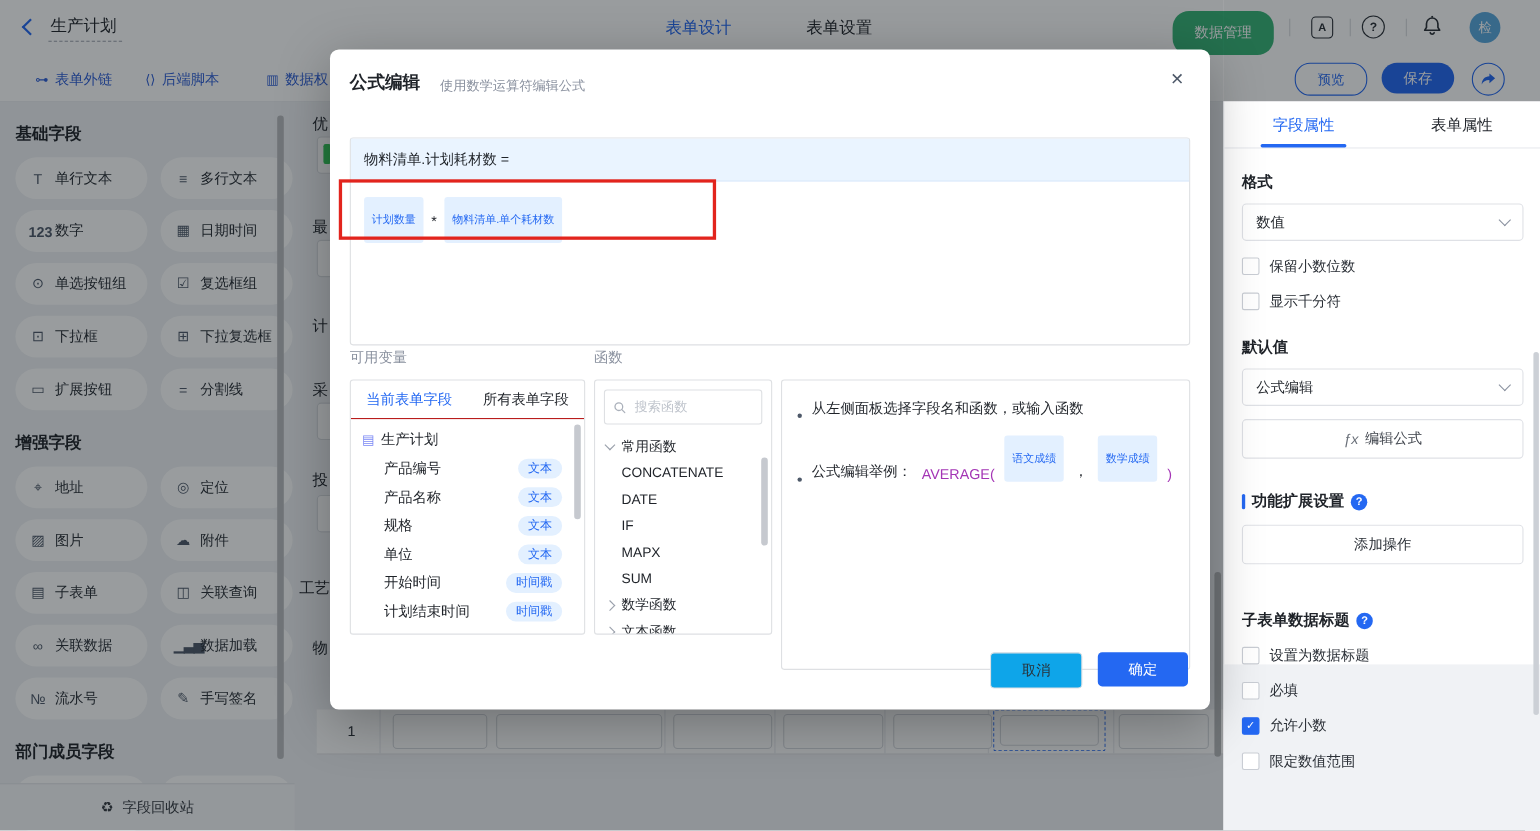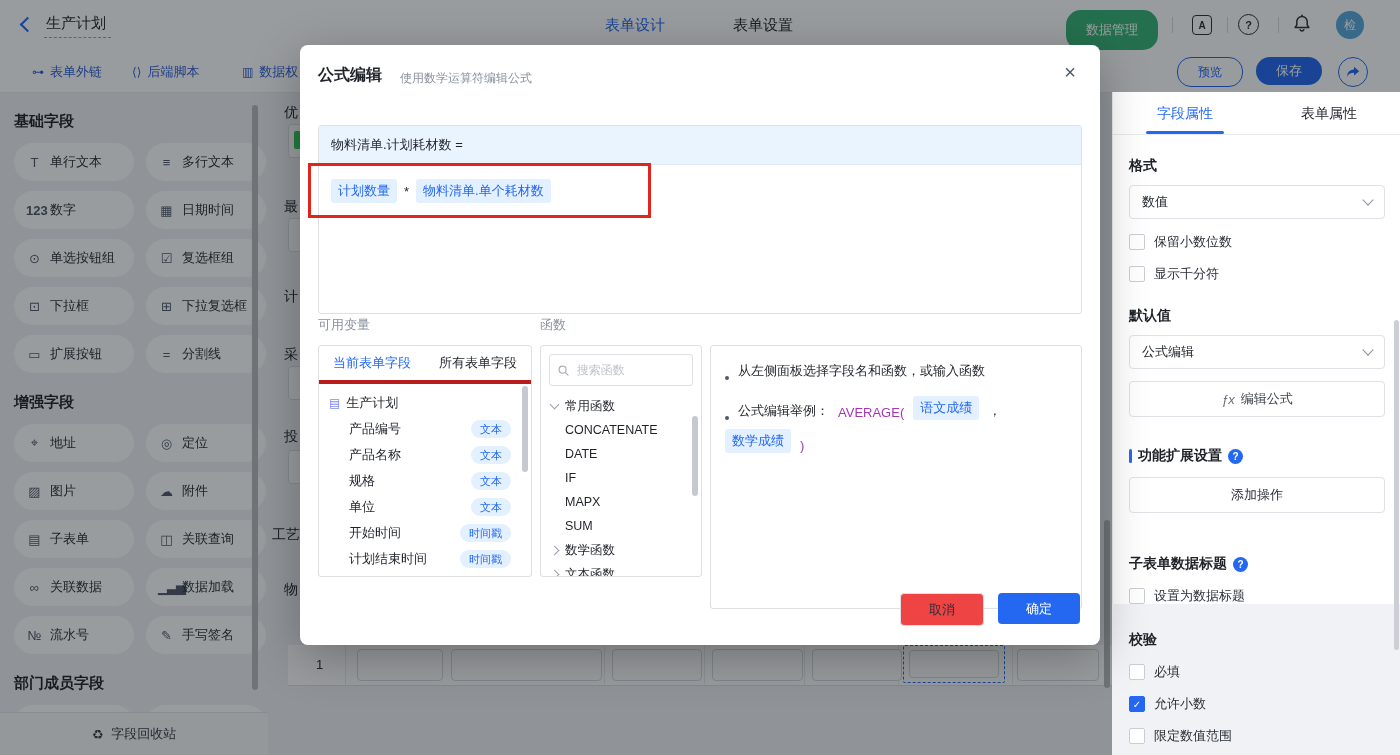--- a/index.html
+++ b/index.html
@@ -75,26 +75,26 @@
   .ovl{position:absolute;background:rgba(13,18,25,.42);z-index:20}
   
   .mdl{position:absolute;left:300px;top:45px;width:800px;height:600px;background:#fff;border-radius:8px;box-shadow:0 12px 48px rgba(0,0,0,.28);z-index:30}
   .m-title{position:absolute;left:18px;top:20px;font-size:16px;font-weight:bold}
   .m-sub{position:absolute;left:100px;top:25px;font-size:12px;color:#8a919f}
   .m-close{position:absolute;right:24px;top:16px;font-size:20px;color:#4e5969;cursor:pointer}
   .m-close::after{content:"×"}
   .fx-box{position:absolute;left:18px;top:80px;width:762px;height:187px;border:1px solid #dee0e3;border-radius:3px}
   .fx-head{height:38px;background:#eaf4ff;border-bottom:1px solid #dbe9fb;display:flex;align-items:center;padding:0 12px;font-size:13px;color:#1f2329}
   .fx-body{padding:14px 12px;display:flex;align-items:center}
-  .chip{background:#e3f0ff;color:#2468f2;font-size:13px;padding:3px 7px;border-radius:3px;cursor:pointer}
+  .chip{background:#e3f0ff;color:#2468f2;font-size:10px;padding:14px 7px;border-radius:3px;cursor:pointer}
   .op{margin:0 7px;font-size:13px;color:#1f2329}
   .red-rect{position:absolute;left:8px;top:118px;width:337px;height:49px;border:3px solid #e2241d;z-index:5;pointer-events:none}
   .plabel{position:absolute;top:271px;font-size:13px;color:#8a919f}
   .panelbox{position:absolute;top:300px;height:230px;border:1px solid #dee0e3;border-radius:3px;background:#fff;overflow:hidden}
-  .vp-tabs{height:34px;border-bottom:4px solid #b91c1c;display:flex;align-items:center;justify-content:space-between;padding:0 14px;font-size:13px}
+  .vp-tabs{height:34px;border-bottom:1px solid #b91c1c;display:flex;align-items:center;justify-content:space-between;padding:0 14px;font-size:13px}
   .vtab{cursor:pointer}
   .vtab.active{color:#2468f2}
   .trow{height:26px;display:flex;align-items:center;padding:0 10px;font-size:13px;cursor:pointer}
   .trow.root{margin-top:6px;gap:6px}
   .doc{color:#7b88f5;font-size:12px}
   .trow.field{padding-left:30px}
   .badge{background:#e3f0ff;color:#2468f2;font-size:11px;height:18px;line-height:18px;padding:0 9px;border-radius:9px;margin-left:auto;margin-right:10px}
   .vthumb{position:absolute;right:3px;width:6px;background:#c6c9cf;border-radius:3px}
   .fp-search{margin:8px;height:30px;border:1px solid #dee0e3;border-radius:3px;display:flex;align-items:center;padding:0 8px;gap:6px}
   .fp-search input{border:none;outline:none;width:100%;font-size:12px;color:#1f2329;font-family:inherit;background:transparent}
@@ -102,21 +102,21 @@
   .frow{height:24px;display:flex;align-items:center;gap:7px;padding:0 10px;font-size:12.5px;cursor:pointer}
   .frow.item{padding-left:24px}
   .ar{width:6px;height:6px;border-right:1.3px solid #9aa0ab;border-bottom:1.3px solid #9aa0ab;flex:none}
   .ar.down{transform:rotate(45deg);margin-top:-3px}
   .ar.right{transform:rotate(-45deg)}
   .tipbox{padding:16px 14px;font-size:13px}
   .tip-row{display:flex;align-items:flex-end;gap:9px;margin-bottom:16px;flex-wrap:wrap}
   .dot{width:4px;height:4px;border-radius:50%;background:#4e5969;flex:none}
   .fnp{color:#a435b5}
   .m-btn{position:absolute;top:548px;width:82px;height:31px;border-radius:4px;display:flex;align-items:center;justify-content:center;font-size:13px;cursor:pointer}
-  .m-cancel{left:600px;border:1px solid #dee0e3;background:#ef4444;color:#2a2f36}
+  .m-cancel{left:600px;border:1px solid #dee0e3;background:#0ea5e9;color:#2a2f36}
   .m-ok{left:698px;background:#2468f2;color:#fff}
 </style>
 </head>
 <body>
 
 <div class="app">
 
   <div class="hdr">
     <span class="back"></span>
     <span class="hdr-title">生产计划</span>
@@ -336,21 +336,20 @@
         </div>
       <div class="rp-btn" style="color:#2a2f36">添加操作</div>
       <div class="rp-h2" style="margin-top:42px">
           <span>子表单数据标题</span>
           <span class="q-icon"></span>
         </div>
       <div class="cbrow">
           <span class="cb"></span>
           <span class="cb-label">设置为数据标题</span>
         </div>
-      <div class="rp-h" style="margin-top:26px">校验</div>
       <div class="cbrow">
           <span class="cb"></span>
           <span class="cb-label">必填</span>
         </div>
       <div class="cbrow">
           <span class="cb on"></span>
           <span class="cb-label">允许小数</span>
         </div>
       <div class="cbrow">
           <span class="cb"></span>

